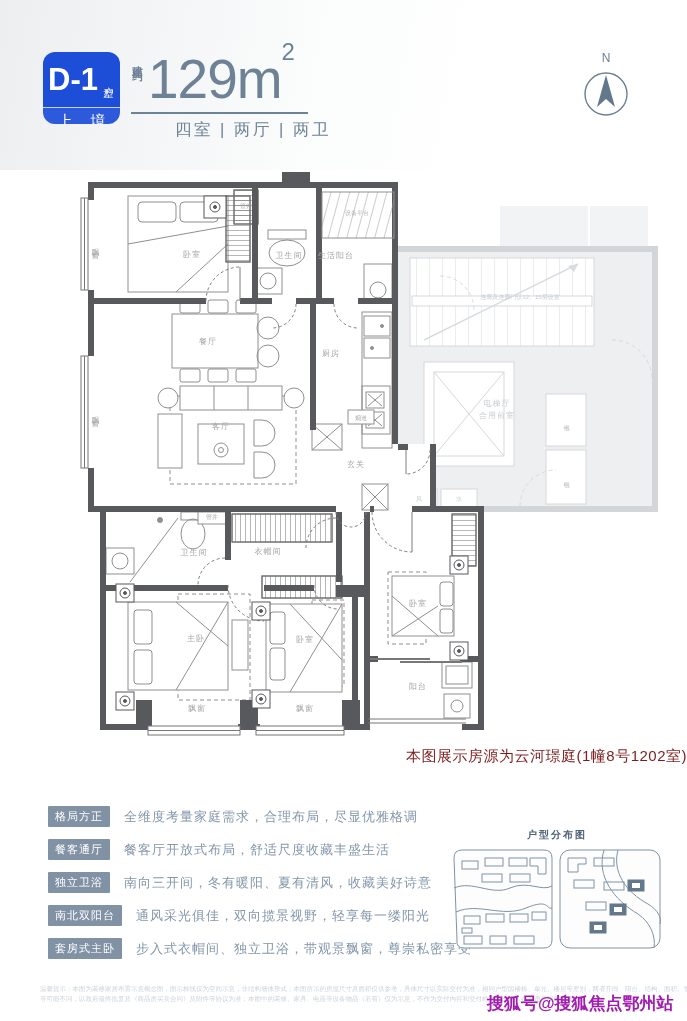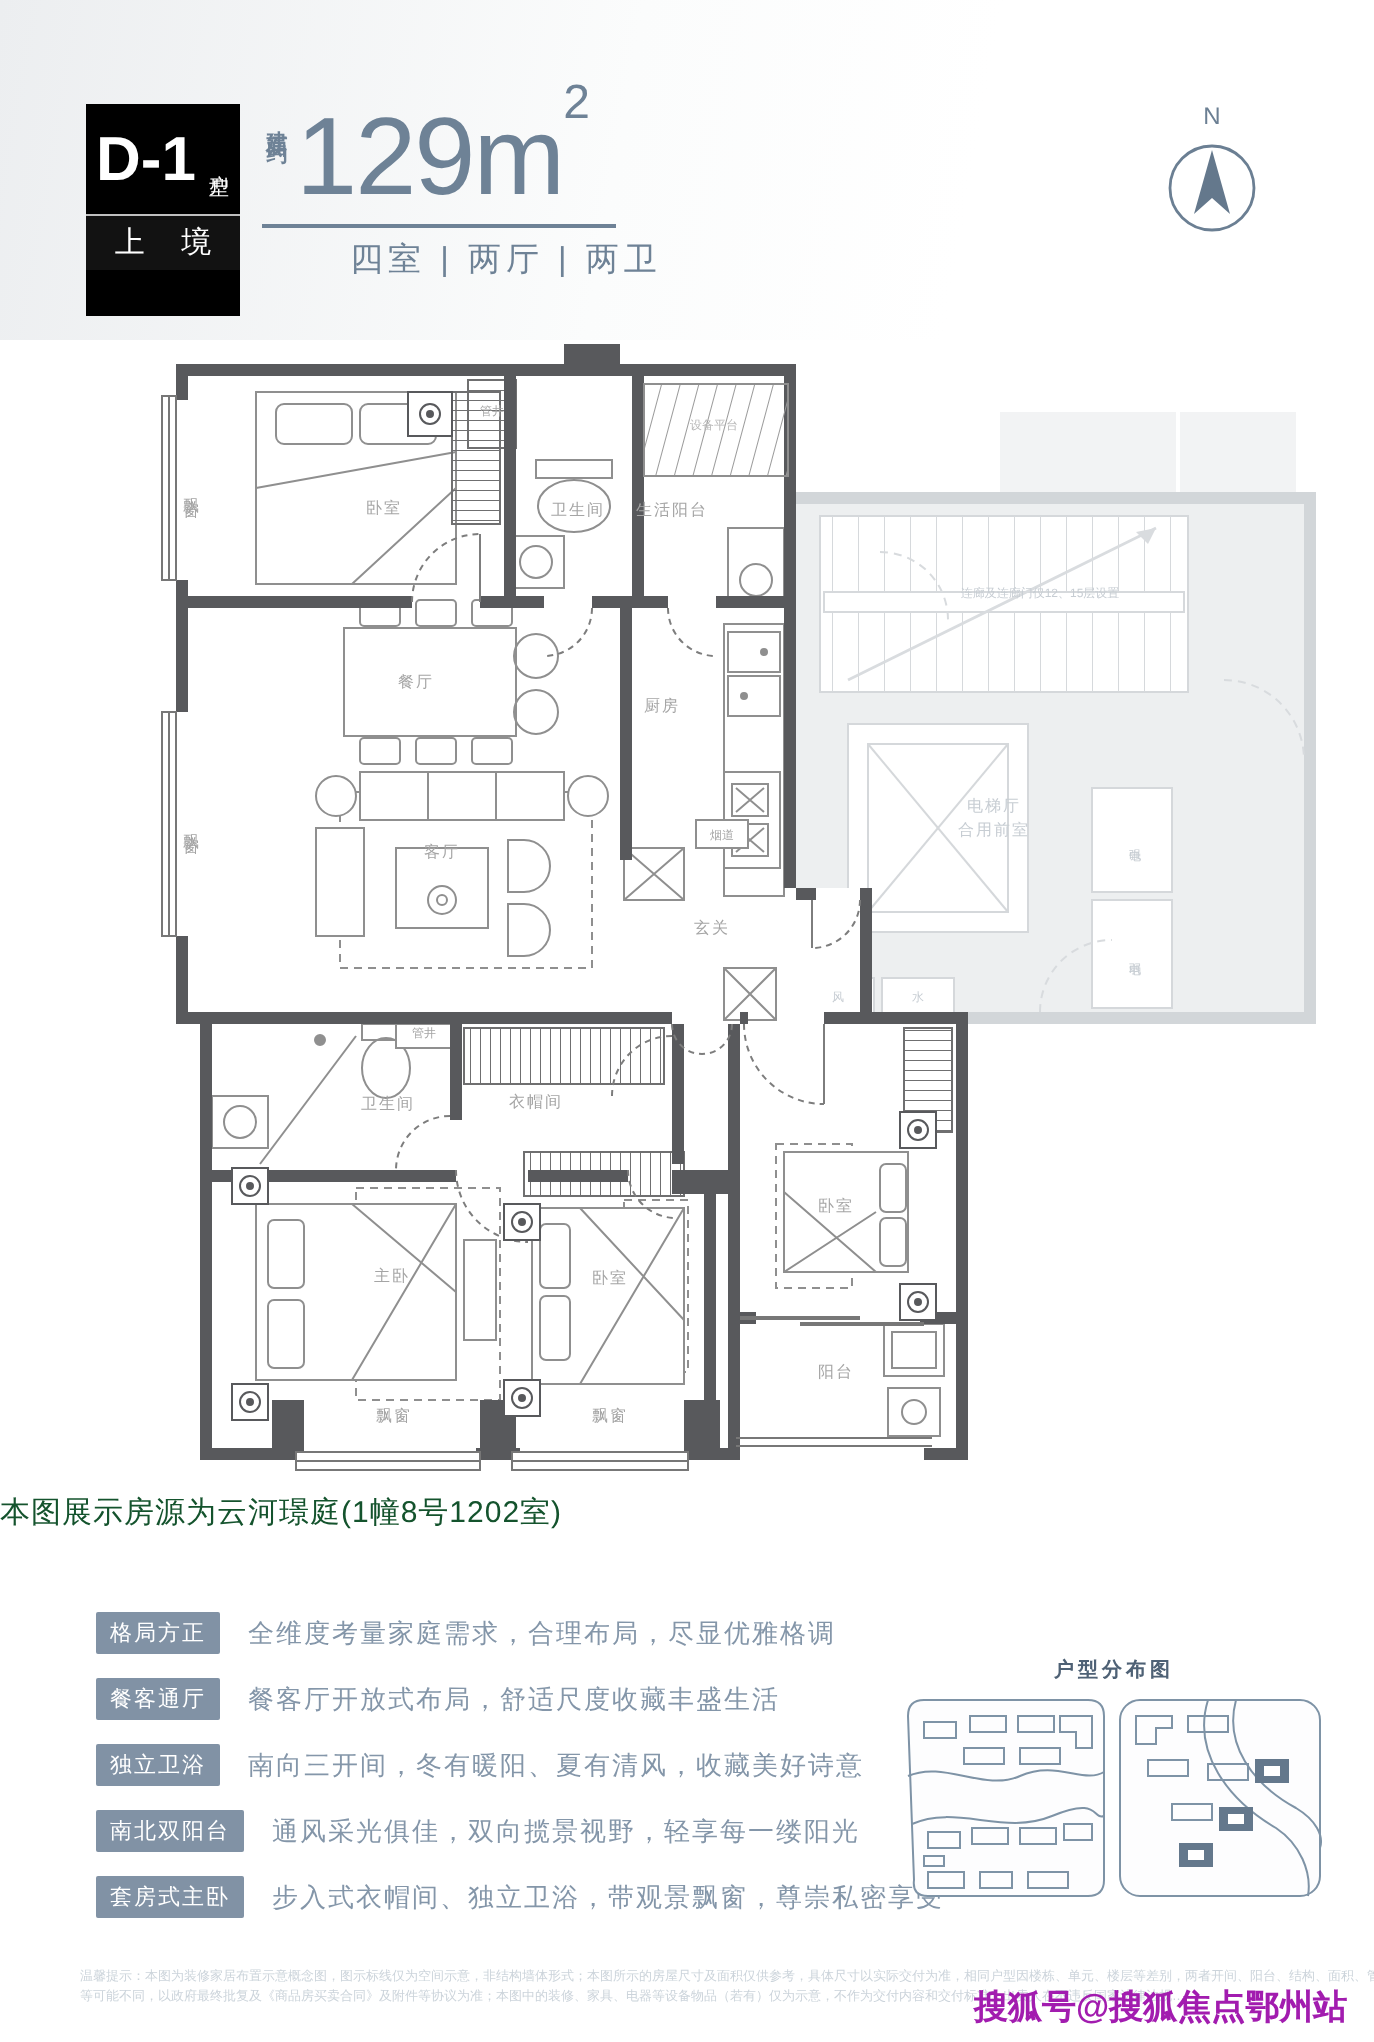--- a/index.html
+++ b/index.html
@@ -2,21 +2,21 @@
 <html><head>
 <meta charset="utf-8">
 <style>
   html,body{margin:0;padding:0;}
   body{font-family:"Liberation Sans",sans-serif;background:#fff;}
   #screen{position:relative;width:687px;height:1021px;overflow:hidden;background:#fff;}
   #screen::before{content:"";position:absolute;left:0;top:0;width:687px;height:170px;
     background:linear-gradient(100deg,#eceef0 0%,#fbfcfc 45%,#ffffff 70%);}
   .abs{position:absolute;}
   
-  .badge{left:43px;top:52px;width:77px;height:106px;background:#000000;border-radius:0;
+  .badge{left:43px;top:52px;width:77px;height:72px;background:#1d4ed8;border-radius:12px;
     color:#fff;overflow:hidden;}
   .badge-top{height:55px;display:flex;align-items:center;justify-content:center;
     border-bottom:1px solid rgba(255,255,255,.75);}
   .badge-code{font-size:31px;font-weight:600;letter-spacing:0;}
   .badge-code-label{writing-mode:vertical-rl;font-size:10px;margin-left:3px;letter-spacing:1px;}
   .badge-sub{height:27px;display:flex;align-items:center;justify-content:center;
     font-size:15px;letter-spacing:7px;padding-left:7px;background:rgba(255,255,255,.07);}
   .area-prefix{left:131px;top:57px;writing-mode:vertical-rl;font-size:10.5px;color:#6e8296;
     letter-spacing:3px;font-weight:600;}
   .area-number{left:148px;top:38px;font-size:55px;color:#6e8296;font-weight:500;letter-spacing:-1px;}
@@ -25,21 +25,21 @@
   .layout-text{left:131px;top:119px;font-size:16.5px;color:#6e8296;letter-spacing:2.5px;margin-left:44px;}
   
   .compass{left:576px;top:48px;}
   
   .plan-wrap{left:0;top:0;width:564px;height:1021px;}
   .room-label{position:absolute;transform:translate(-50%,-50%);font-size:8px;color:#a5a5a5;
     white-space:nowrap;letter-spacing:1px;}
   .room-label.v{writing-mode:vertical-rl;letter-spacing:2px;}
   .room-label.tiny{font-size:6px;letter-spacing:0;}
   .room-label.gray{color:#c7cdd3;}
-  .caption{left:0;top:747px;width:687px;text-align:left;font-size:15px;color:#14532d;letter-spacing:0.5px;}
+  .caption{left:0;top:747px;width:687px;text-align:right;font-size:15px;color:#7f1d1d;letter-spacing:0.5px;}
   
   .features{left:48px;top:806px;display:flex;flex-direction:column;gap:12px;}
   .feature-row{display:flex;align-items:center;}
   .feature-tag{background:#8192a5;color:#fff;font-size:11px;padding:3px 7px;border-radius:1px;
     letter-spacing:1px;white-space:nowrap;}
   .feature-desc{margin-left:14px;font-size:13px;color:#8496a9;letter-spacing:1px;white-space:nowrap;}
   
   .dist-title{left:452px;top:828px;width:210px;text-align:center;font-size:10px;color:#4e6175;
     letter-spacing:2px;font-weight:600;}
   .dist-maps{left:452px;top:848px;}

